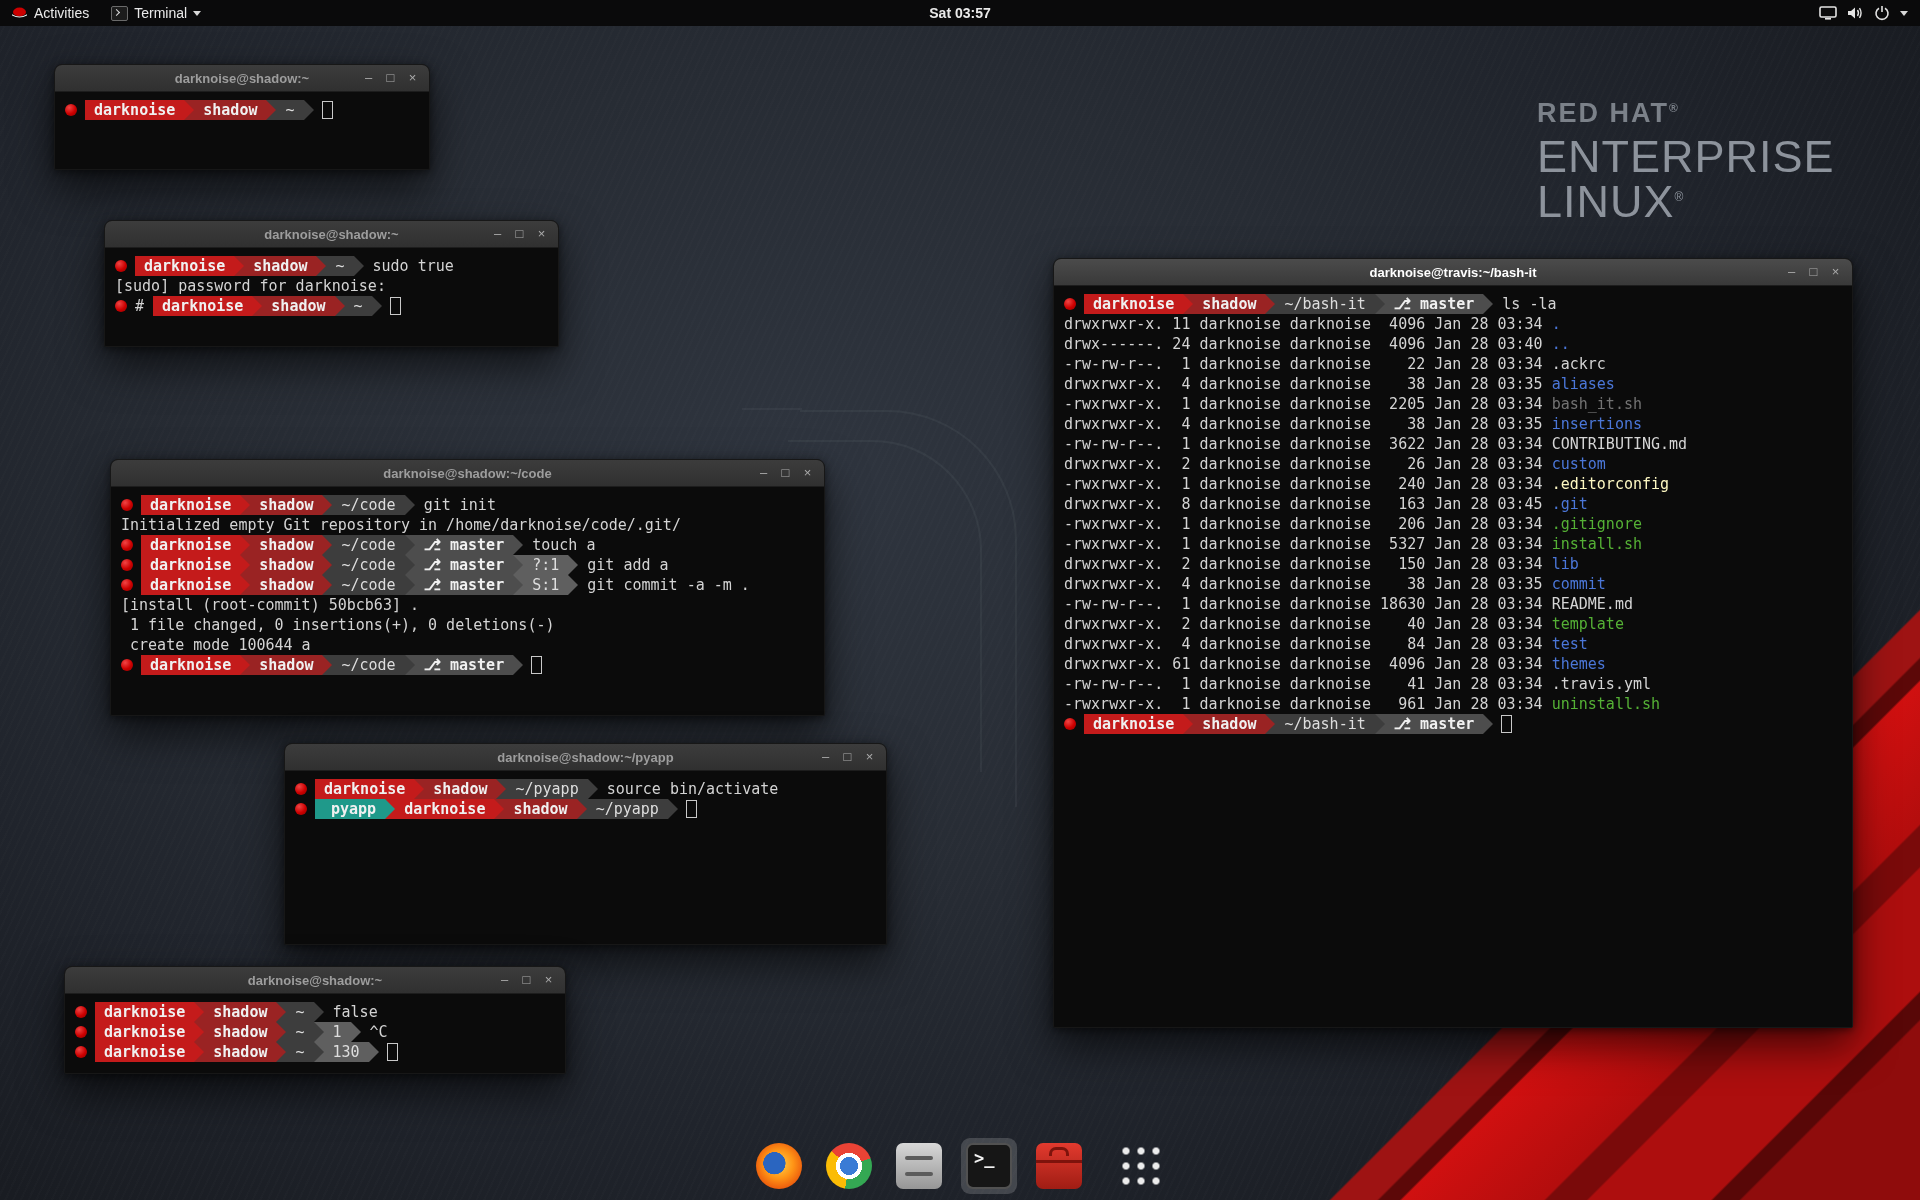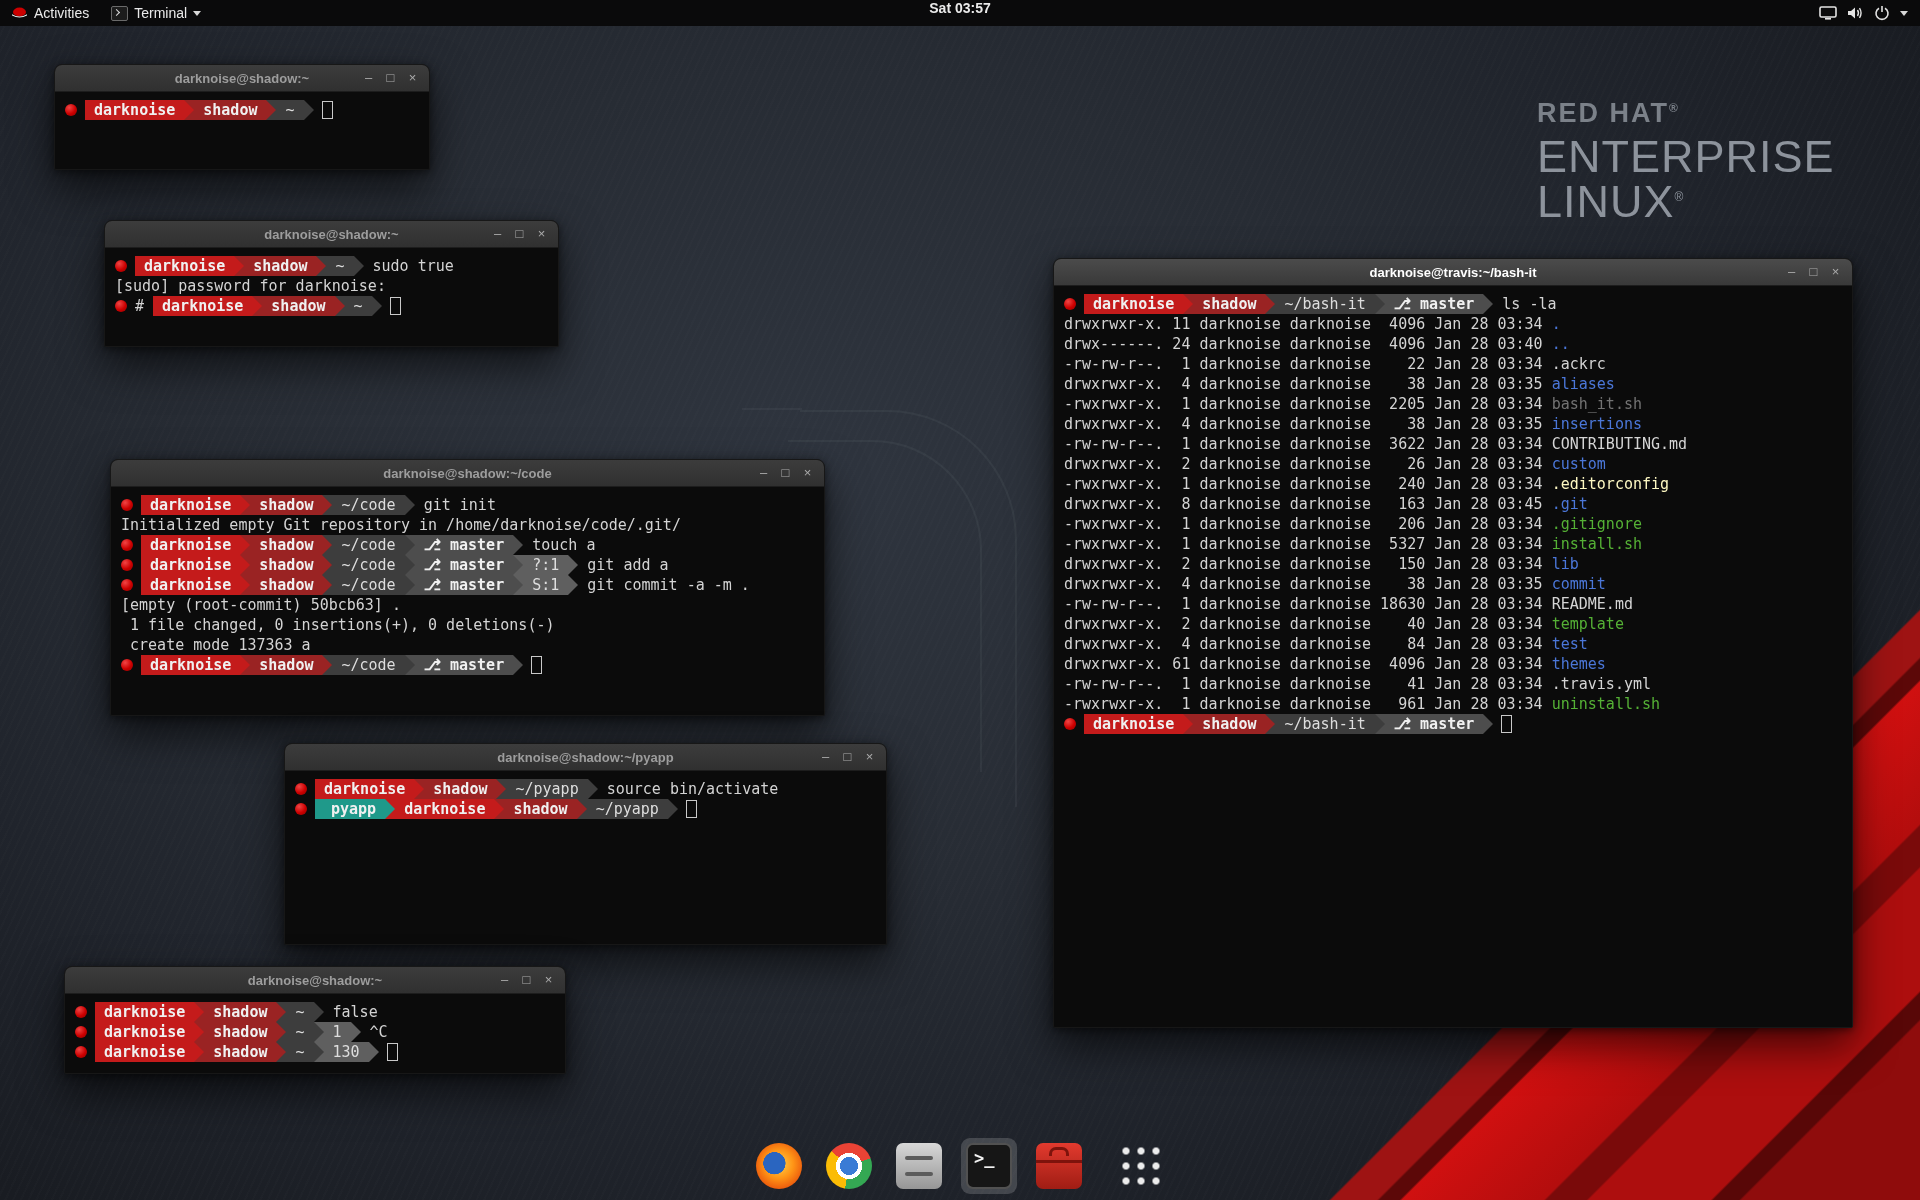--- a/index.html
+++ b/index.html
@@ -25,21 +25,21 @@
       #ad0e0e 982px, #ad0e0e 1068px,
       #580707 1070px, #580707 1088px,
       #8f0c0c 1090px);}
   .brand{position:absolute;left:1537px;top:100px;z-index:2;line-height:1.02;user-select:none}
   .brand-top{font-size:27px;font-weight:bold;letter-spacing:2px;color:#7b8189;margin-bottom:6px}
   .brand-mid,.brand-bot{font-size:45px;letter-spacing:1px;color:#8d939c}
   .reg{font-size:12px;vertical-align:super;color:inherit}
 
   
   .topbar{position:absolute;top:0;left:0;right:0;height:26px;background:#0a0a0b;z-index:60;
-    display:flex;align-items:flex-start;color:#eaeaea;font-size:14px}
+    display:flex;align-items:center;color:#eaeaea;font-size:14px}
   .tb-left{display:flex;align-items:center;height:100%}
   .tb-item{display:flex;align-items:center;gap:6px;padding:0 11px;height:100%;cursor:default}
   .tb-clock{position:absolute;left:50%;transform:translateX(-50%);font-weight:bold}
   .tb-right{margin-left:auto;display:flex;align-items:center;height:100%}
   .tb-status{display:flex;align-items:center;gap:10px;padding:0 12px;height:100%}
   .chev{width:0;height:0;border-left:4px solid transparent;border-right:4px solid transparent;border-top:5px solid #d8d8d8}
   .appico{width:15px;height:13px;background:#1c1c1c;border:1px solid #6a6a6a;border-radius:2px;position:relative}
   .appico::before{content:"";position:absolute;left:2px;top:3px;width:4px;height:4px;
     border-left:1.5px solid #ddd;border-bottom:1.5px solid #ddd;transform:rotate(-135deg)}
 
@@ -226,27 +226,27 @@
             <span class="aw" style="background: rgb(61, 61, 61);"><i style="border-left-color: rgb(154, 35, 35);"></i></span>
             <span class="pseg path" style="background: rgb(61, 61, 61);">~/code</span>
             <span class="aw" style="background: rgb(77, 77, 77);"><i style="border-left-color: rgb(61, 61, 61);"></i></span>
             <span class="pseg git" style="background: rgb(77, 77, 77);">⎇ master</span>
             <span class="aw" style="background: rgb(95, 95, 95);"><i style="border-left-color: rgb(77, 77, 77);"></i></span>
             <span class="pseg stat" style="background: rgb(95, 95, 95);">S:1</span>
             <span class="aw"><i style="border-left-color: rgb(95, 95, 95);"></i></span>
             <span class="tx"> git commit -a -m .</span>
           </div>
           <div class="tline">
-            <span class="tx">[empty (root-commit) 50bcb63] .</span>
+            <span class="tx">[install (root-commit) 50bcb63] .</span>
           </div>
           <div class="tline">
             <span class="tx"> 1 file changed, 0 insertions(+), 0 deletions(-)</span>
           </div>
           <div class="tline">
-            <span class="tx"> create mode 137363 a</span>
+            <span class="tx"> create mode 100644 a</span>
           </div>
           <div class="tline">
             <span class="rh"></span>
             <span class="pseg user" style="background: rgb(196, 27, 27);">darknoise</span>
             <span class="aw" style="background: rgb(154, 35, 35);"><i style="border-left-color: rgb(196, 27, 27);"></i></span>
             <span class="pseg host" style="background: rgb(154, 35, 35);">shadow</span>
             <span class="aw" style="background: rgb(61, 61, 61);"><i style="border-left-color: rgb(154, 35, 35);"></i></span>
             <span class="pseg path" style="background: rgb(61, 61, 61);">~/code</span>
             <span class="aw" style="background: rgb(77, 77, 77);"><i style="border-left-color: rgb(61, 61, 61);"></i></span>
             <span class="pseg git" style="background: rgb(77, 77, 77);">⎇ master</span>

